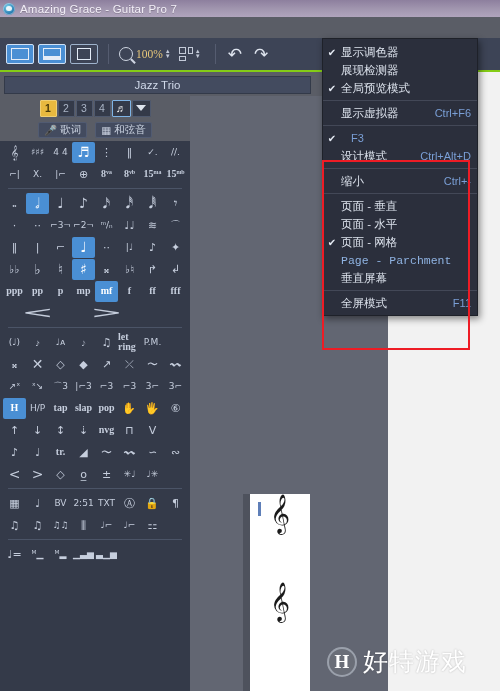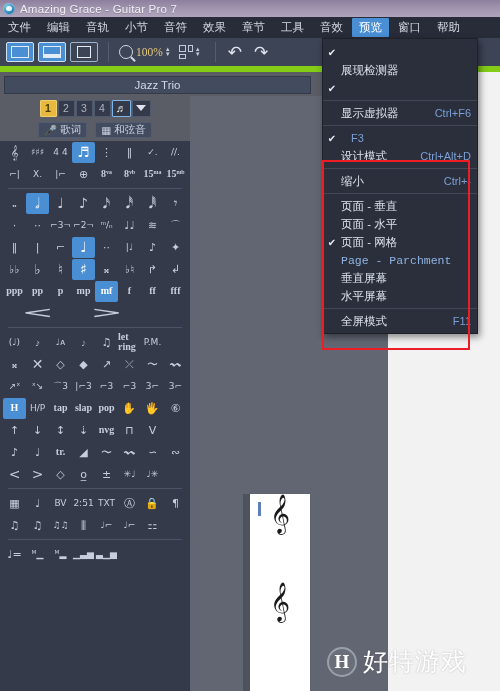--- a/index.html
+++ b/index.html
@@ -41,21 +41,21 @@
   }
   .menubar .mi{
     font-size:11.5px;color:#d2d6e0;padding:2px 7px;margin:0 1px;
     white-space:nowrap;line-height:15px;border-radius:1px;cursor:default;
   }
   .menubar .mi.active{background:#4a8fd4;color:#ffffff;}
 
   
   .toolbar{
     position:absolute;left:0;top:38px;width:500px;height:34px;
-    background:#3d4456;border-bottom:6px solid #84cc16;
+    background:#3d4456;border-bottom:2px solid #84cc16;
     display:flex;align-items:center;padding-left:6px;box-sizing:border-box;
   }
   .viewbtn{
     width:28px;height:20px;border:1px solid #9fb3cc;border-radius:2px;
     margin-right:4px;background:#3d4456;position:relative;cursor:pointer;
     box-sizing:border-box;
   }
   .viewbtn.sel{background:#4a8fd4;border-color:#cfe1f5;}
   .viewbtn i{position:absolute;border:1px solid #e4ecf7;display:block;}
   .vb1 i{left:4px;top:3px;right:4px;bottom:3px;}
@@ -199,34 +199,20 @@
 </head>
 <body>
 
 <div id="app">
 
   <div class="titlebar">
     <div class="tb-icon"></div>
     <div class="tb-title">Amazing Grace - Guitar Pro 7</div>
   </div>
 
-  <div class="menubar" id="menubar">
-      <div class="mi">文件</div>
-      <div class="mi">编辑</div>
-      <div class="mi">音轨</div>
-      <div class="mi">小节</div>
-      <div class="mi">音符</div>
-      <div class="mi">效果</div>
-      <div class="mi">章节</div>
-      <div class="mi">工具</div>
-      <div class="mi">音效</div>
-      <div class="mi active">预览</div>
-      <div class="mi">窗口</div>
-      <div class="mi">帮助</div>
-    </div>
 
   <div class="toolbar">
     <div class="viewbtn vb1 sel">
         <i></i>
       </div>
     <div class="viewbtn vb2 sel">
         <i></i>
       </div>
     <div class="viewbtn vb3">
         <i></i>
@@ -479,29 +465,31 @@
     </div>
 
   <div class="wm">
     <div class="wm-circle">H</div>
     <div class="wm-text">好特游戏</div>
   </div>
 
   <div class="dropdown" id="dropdown">
       <div class="ditem">
         <span class="chk">✔</span>
+        <span class="lbl">显示调色器</span>
         <span class="key"></span>
       </div>
       <div class="ditem">
         <span class="chk"></span>
         <span class="lbl">展现检测器</span>
         <span class="key"></span>
       </div>
       <div class="ditem">
         <span class="chk">✔</span>
+        <span class="lbl">全局预览模式</span>
         <span class="key"></span>
       </div>
       <div class="dsep"></div>
       <div class="ditem">
         <span class="chk"></span>
         <span class="lbl">显示虚拟器</span>
         <span class="key">Ctrl+F6</span>
       </div>
       <div class="dsep"></div>
       <div class="ditem">
@@ -538,25 +526,20 @@
       <div class="ditem blue">
         <span class="chk"></span>
         <span class="lbl">Page - Parchment</span>
         <span class="key"></span>
       </div>
       <div class="ditem">
         <span class="chk"></span>
         <span class="lbl">垂直屏幕</span>
         <span class="key"></span>
       </div>
-      <div class="ditem">
-        <span class="chk"></span>
-        <span class="lbl">水平屏幕</span>
-        <span class="key"></span>
-      </div>
       <div class="dsep"></div>
       <div class="ditem">
         <span class="chk"></span>
         <span class="lbl">全屏模式</span>
         <span class="key">F11</span>
       </div>
     </div>
 
   <div class="redbox"></div>
 

